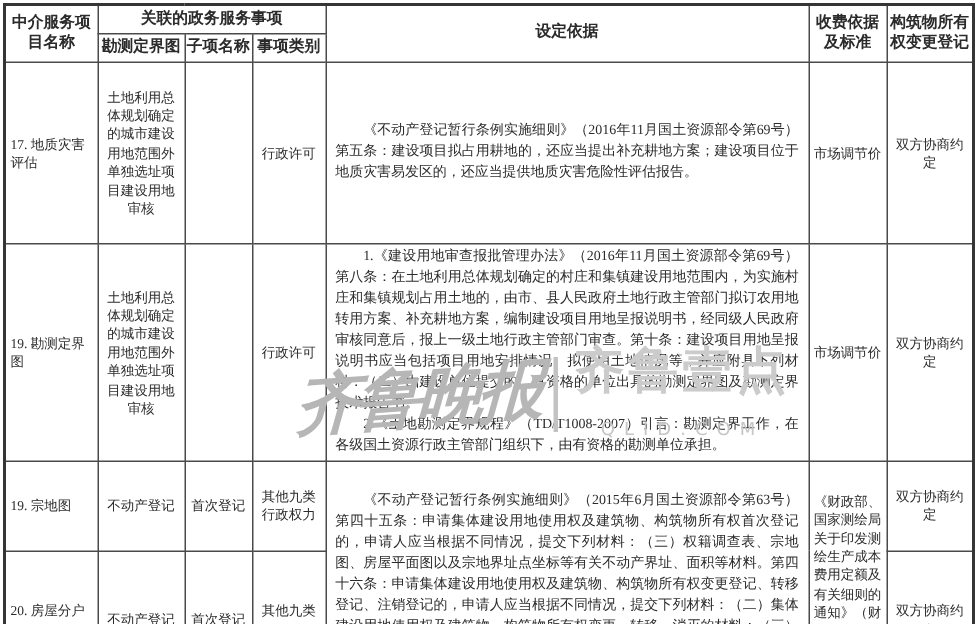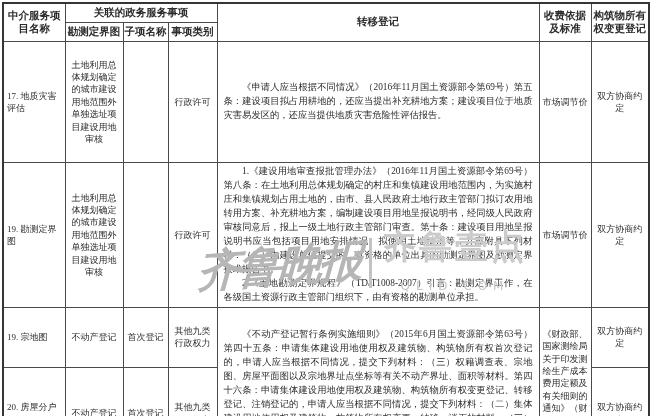--- a/index.html
+++ b/index.html
@@ -62,37 +62,37 @@
       <col style="width:45px">
     <col style="width:49px">
       <col style="width:322px">
       <col style="width:52px">
     <col style="width:58px">
   </colgroup>
   <tbody>
       <tr class="r-hdr">
     <th rowspan="2">中介服务项目名称</th>
     <th colspan="3">关联的政务服务事项</th>
-    <th rowspan="2">转移登记</th>
+    <th rowspan="2">设定依据</th>
     <th rowspan="2">收费依据及标准</th>
     <th rowspan="2">构筑物所有权变更登记</th>
   </tr>
   <tr class="r-hdr">
     <th>勘测定界图</th>
     <th>子项名称</th>
     <th>事项类别</th>
   </tr>
 
   <tr class="r17">
     <td class="name-cell">17. 地质灾害评估</td>
     <td>土地利用总体规划确定的城市建设用地范围外单独选址项目建设用地审核</td>
     <td></td>
     <td>行政许可</td>
     <td class="basis-cell">
-          <div class="para">《申请人应当根据不同情况》（2016年11月国土资源部令第69号）第五条：建设项目拟占用耕地的，还应当提出补充耕地方案；建设项目位于地质灾害易发区的，还应当提供地质灾害危险性评估报告。</div>
+          <div class="para">《不动产登记暂行条例实施细则》（2016年11月国土资源部令第69号）第五条：建设项目拟占用耕地的，还应当提出补充耕地方案；建设项目位于地质灾害易发区的，还应当提供地质灾害危险性评估报告。</div>
         </td>
     <td class="fee-cell">市场调节价</td>
     <td>双方协商约定</td>
   </tr>
 
   <tr class="r18">
     <td class="name-cell">19. 勘测定界图</td>
     <td>土地利用总体规划确定的城市建设用地范围外单独选址项目建设用地审核</td>
     <td></td>
     <td>行政许可</td>

